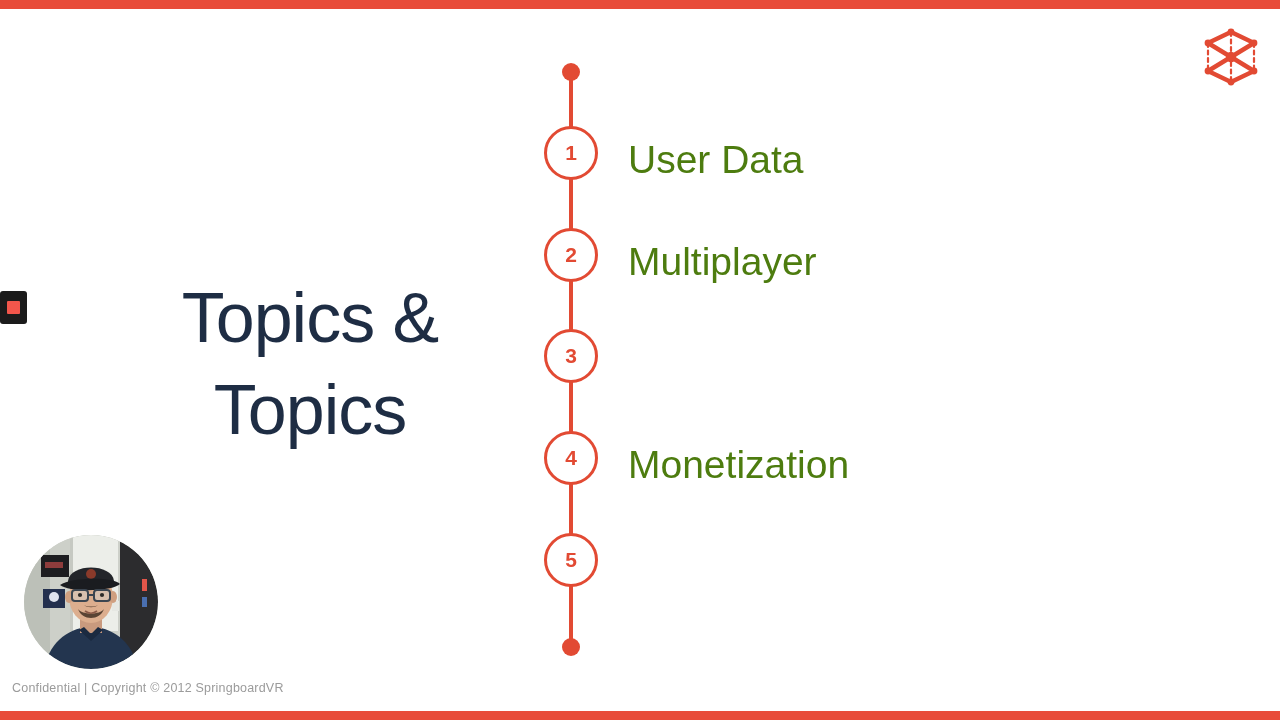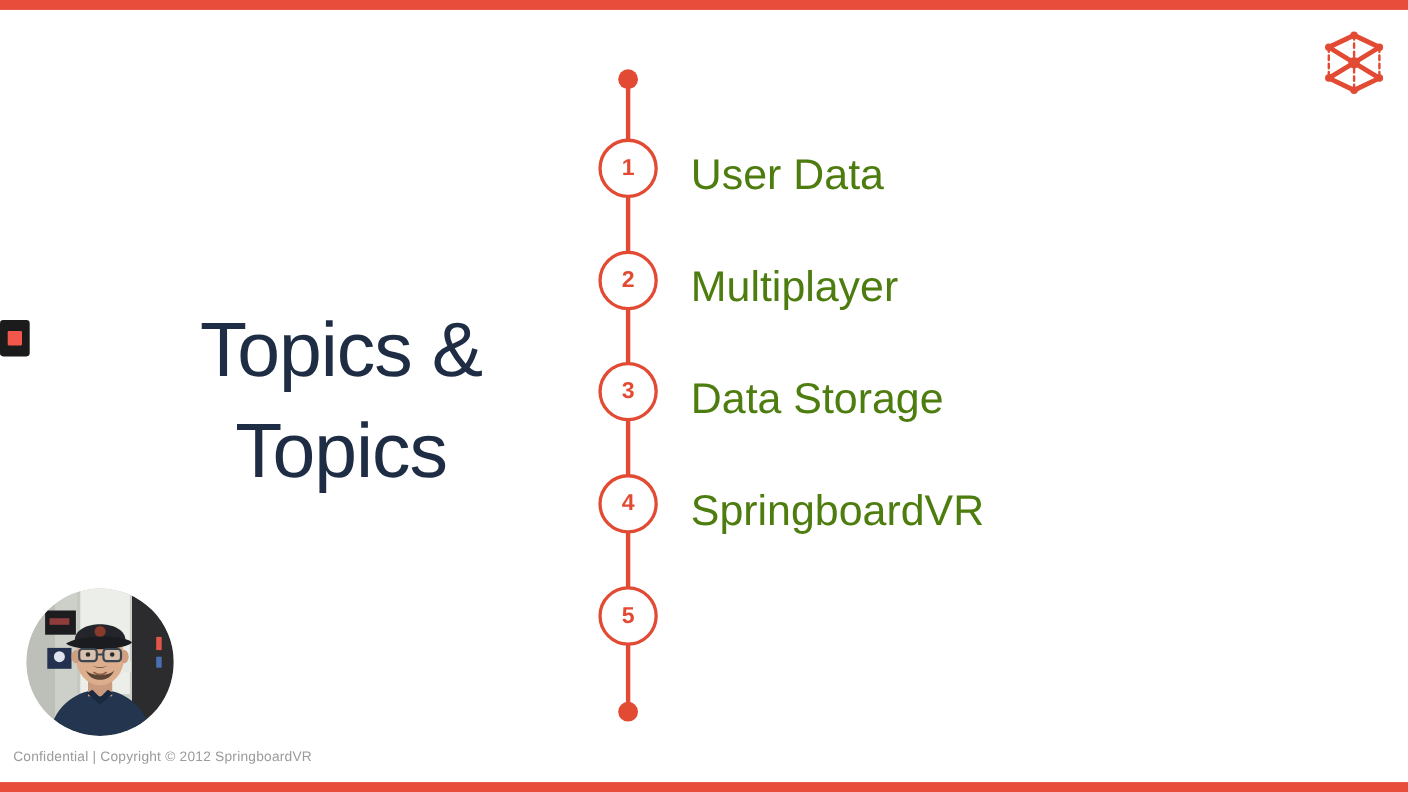--- a/index.html
+++ b/index.html
@@ -198,22 +198,21 @@
 
     <div class="tl-node" style="top:71px">1</div>
     <div class="tl-node" style="top:173px">2</div>
     <div class="tl-node" style="top:274px">3</div>
     <div class="tl-node" style="top:376px">4</div>
     <div class="tl-node" style="top:478px">5</div>
   </div>
 
   <div class="agenda-label" style="top:140px">User Data</div>
   <div class="agenda-label" style="top:242px">Multiplayer</div>
-  <div class="agenda-label" style="top:343px">Data Storage</div>
-  <div class="agenda-label" style="top:445px">SpringboardVR</div>
+  <div class="agenda-label" style="top:445px">Monetization</div>
 
   <div class="webcam">
     <svg viewBox="0 0 134 134" xmlns="http://www.w3.org/2000/svg">
       <defs>
         <clipPath id="circ">
             <circle cx="67" cy="67" r="67"></circle>
           </clipPath>
       </defs>
       <g clip-path="url(#circ)">
 

